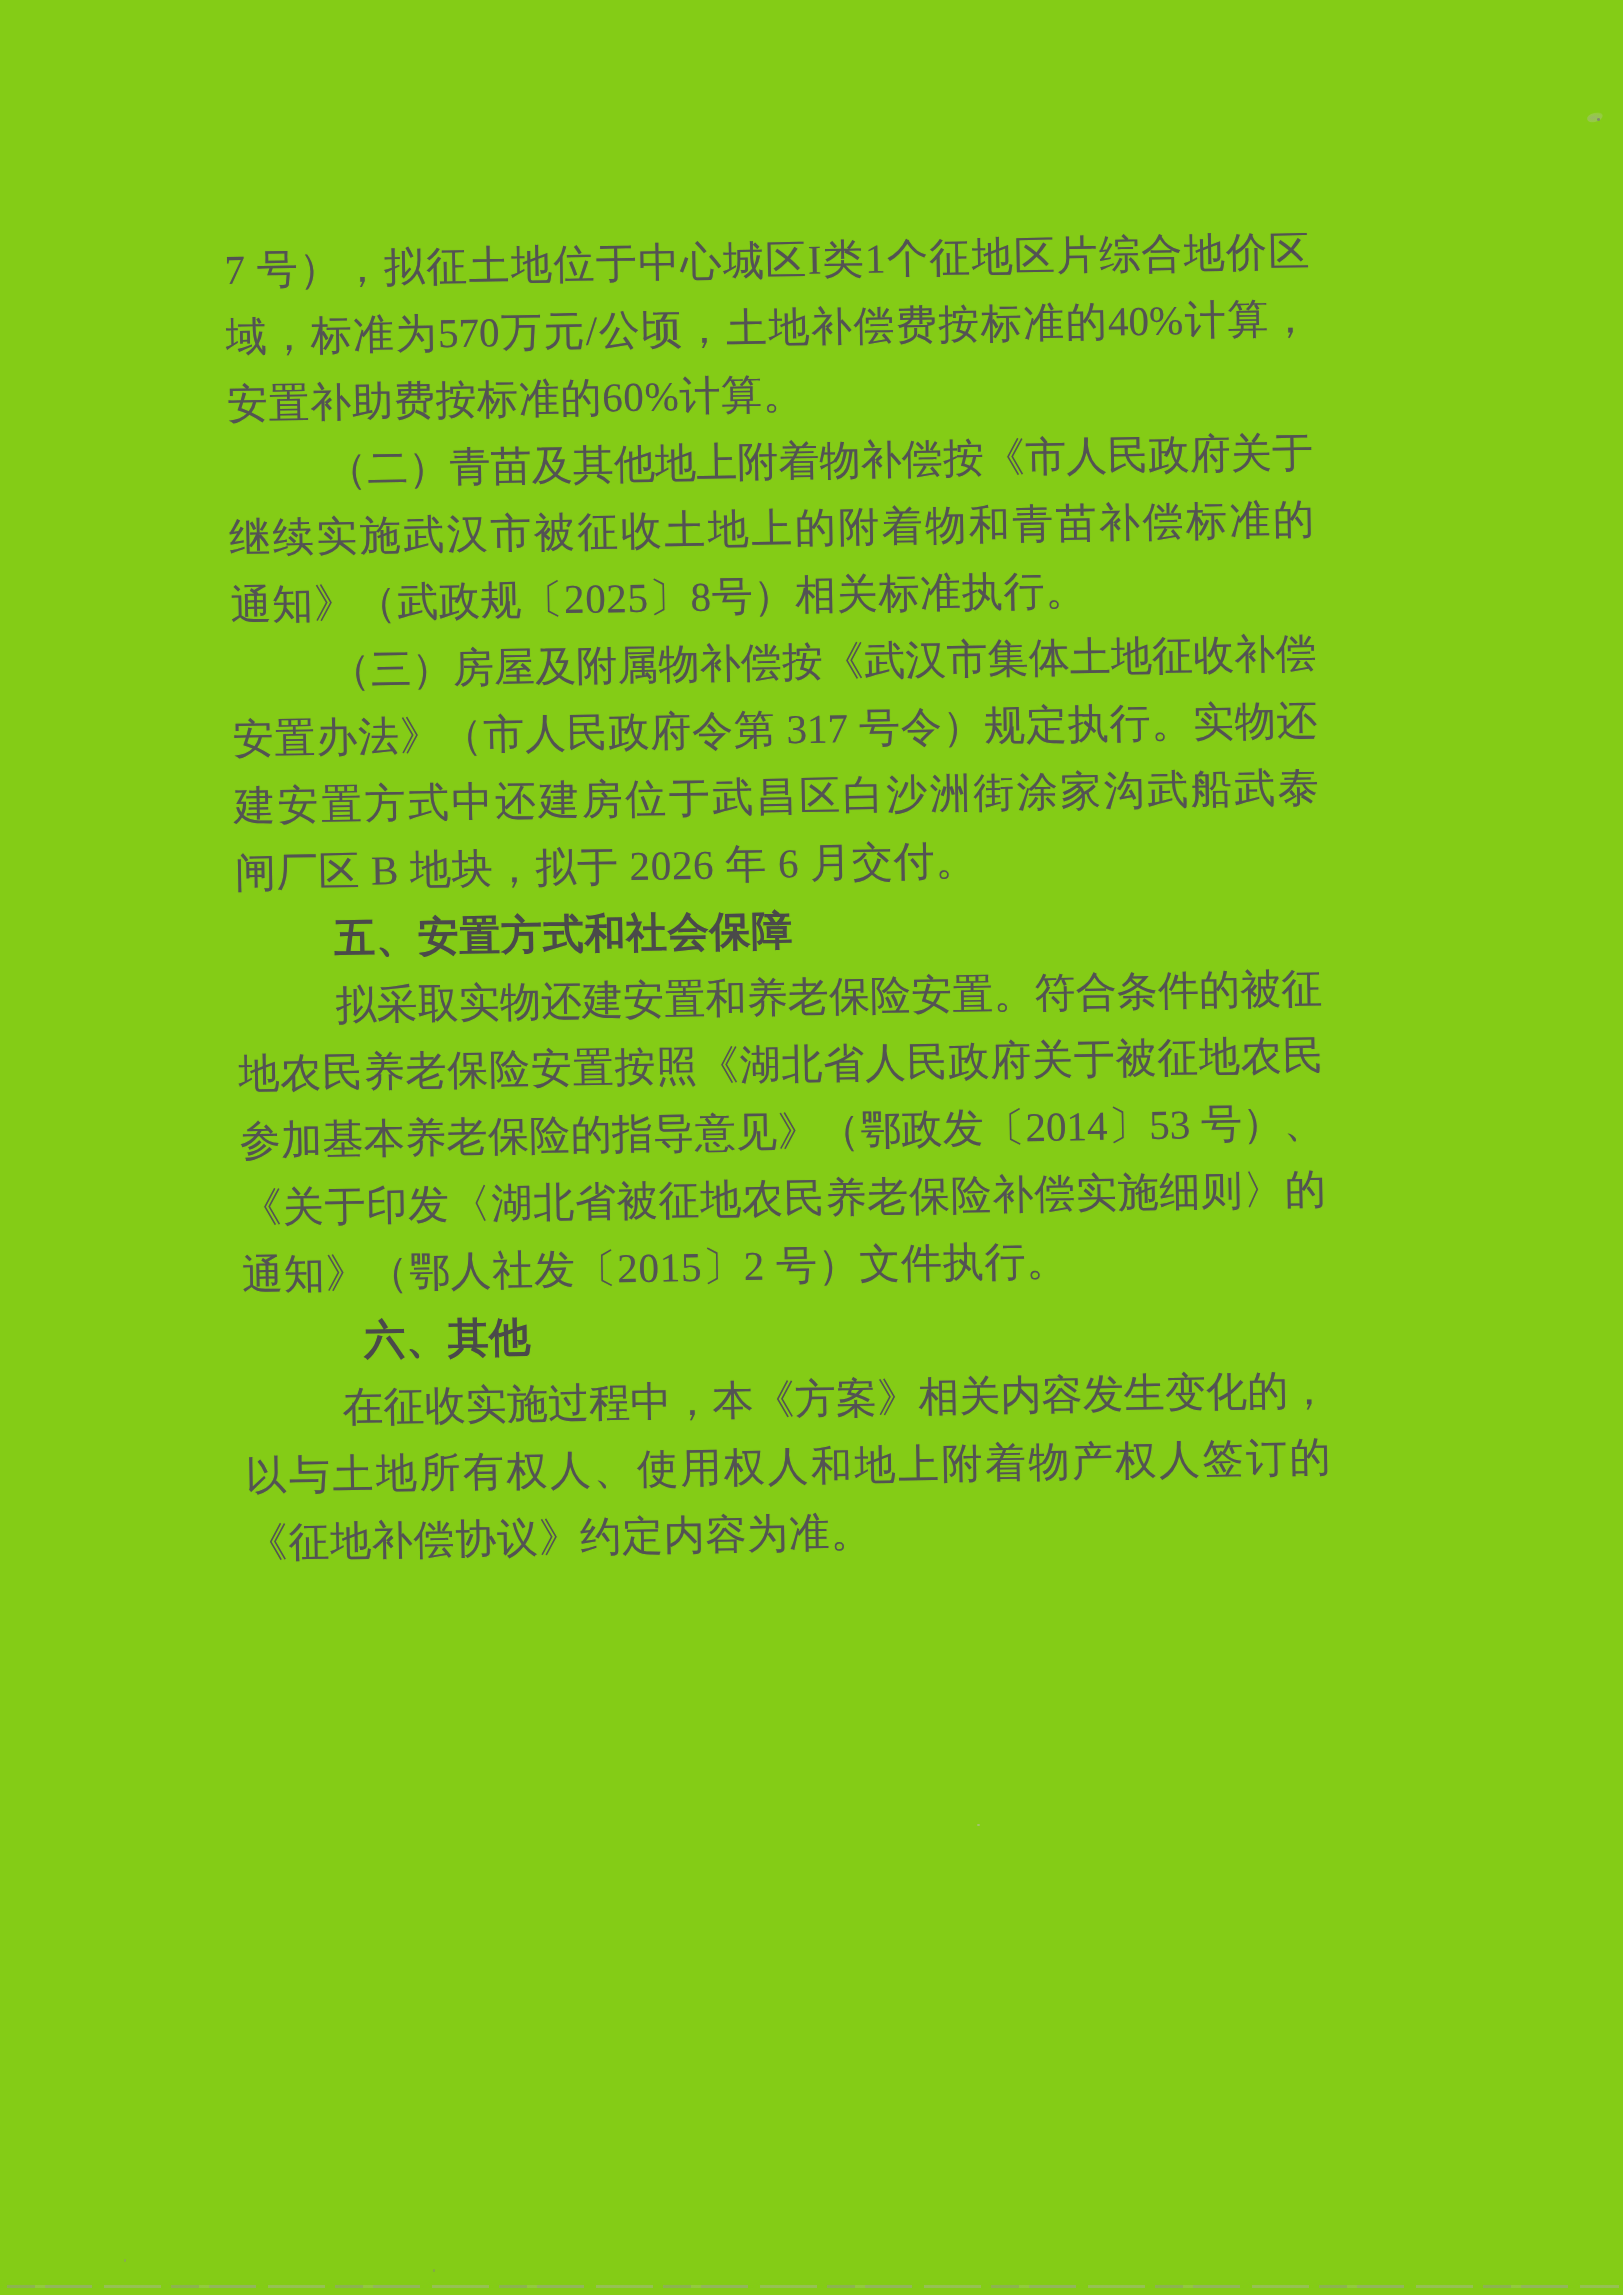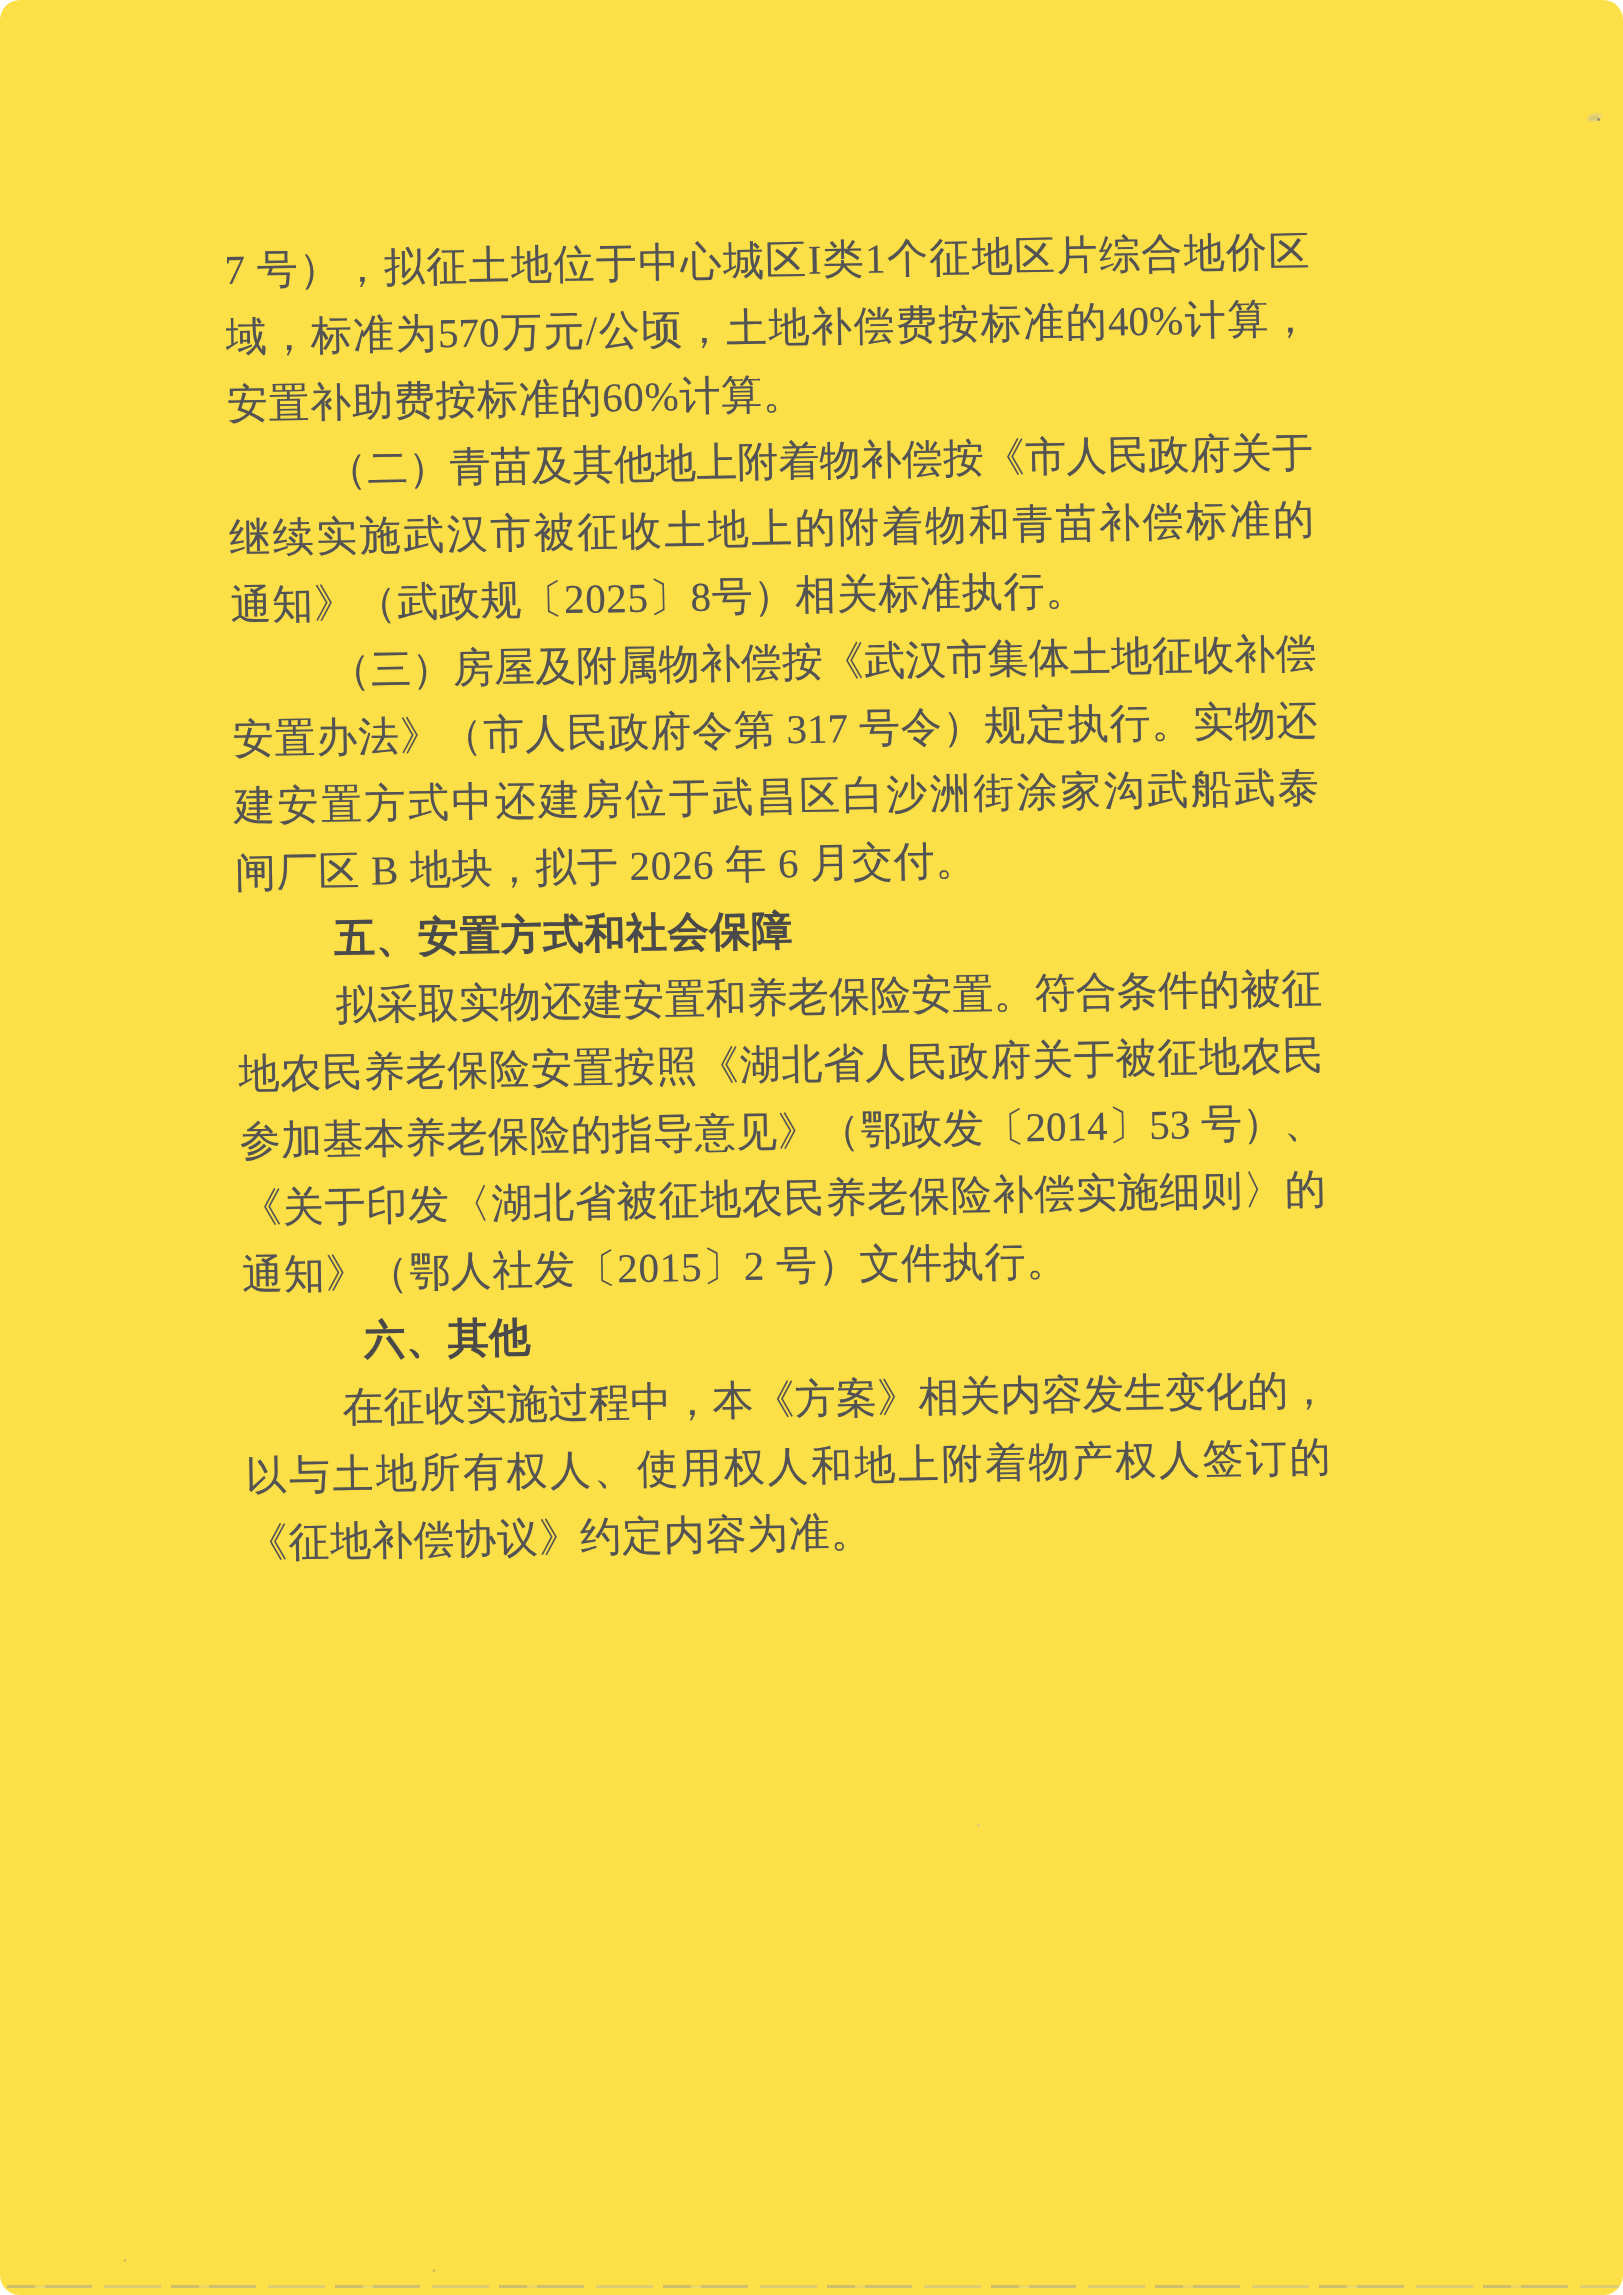--- a/index.html
+++ b/index.html
@@ -84,21 +84,21 @@
     border-radius: 50%;
   }
   .speck { position: absolute; border-radius: 50%; }
   .speck-1 { left: 124px;  top: 2259px; width: 2px; height: 2.6px; background: rgba(140,140,140,0.5); }
   .speck-2 { left: 433px;  top: 2269px; width: 2px; height: 3.3px; background: rgba(130,130,130,0.5); }
   .speck-3 { left: 977px; top: 1824px; width: 2.6px; height: 2px; background: rgba(190,190,190,0.55); }
 </style>
 </head>
 <body>
 
-<div class="page" style="background: #fde047; border-radius: 20px;">
+<div class="page" style="background: #84cc16;">
 
   <div class="text-block" style="color: rgb(83, 83, 83);">
 
   <div class="line indent-0 justify">7 号），拟征土地位于中心城区I类1个征地区片综合地价区</div>
       <div class="line indent-0 justify">域，标准为570万元/公顷，土地补偿费按标准的40%计算，</div>
       <div class="line indent-0">安置补助费按标准的60%计算。</div>
       <div class="line indent-1 justify">（二）青苗及其他地上附着物补偿按《市人民政府关于</div>
       <div class="line indent-0 justify">继续实施武汉市被征收土地上的附着物和青苗补偿标准的</div>
       <div class="line indent-0">通知》（武政规〔2025〕8号）相关标准执行。</div>
       <div class="line indent-1 justify">（三）房屋及附属物补偿按《武汉市集体土地征收补偿</div>

